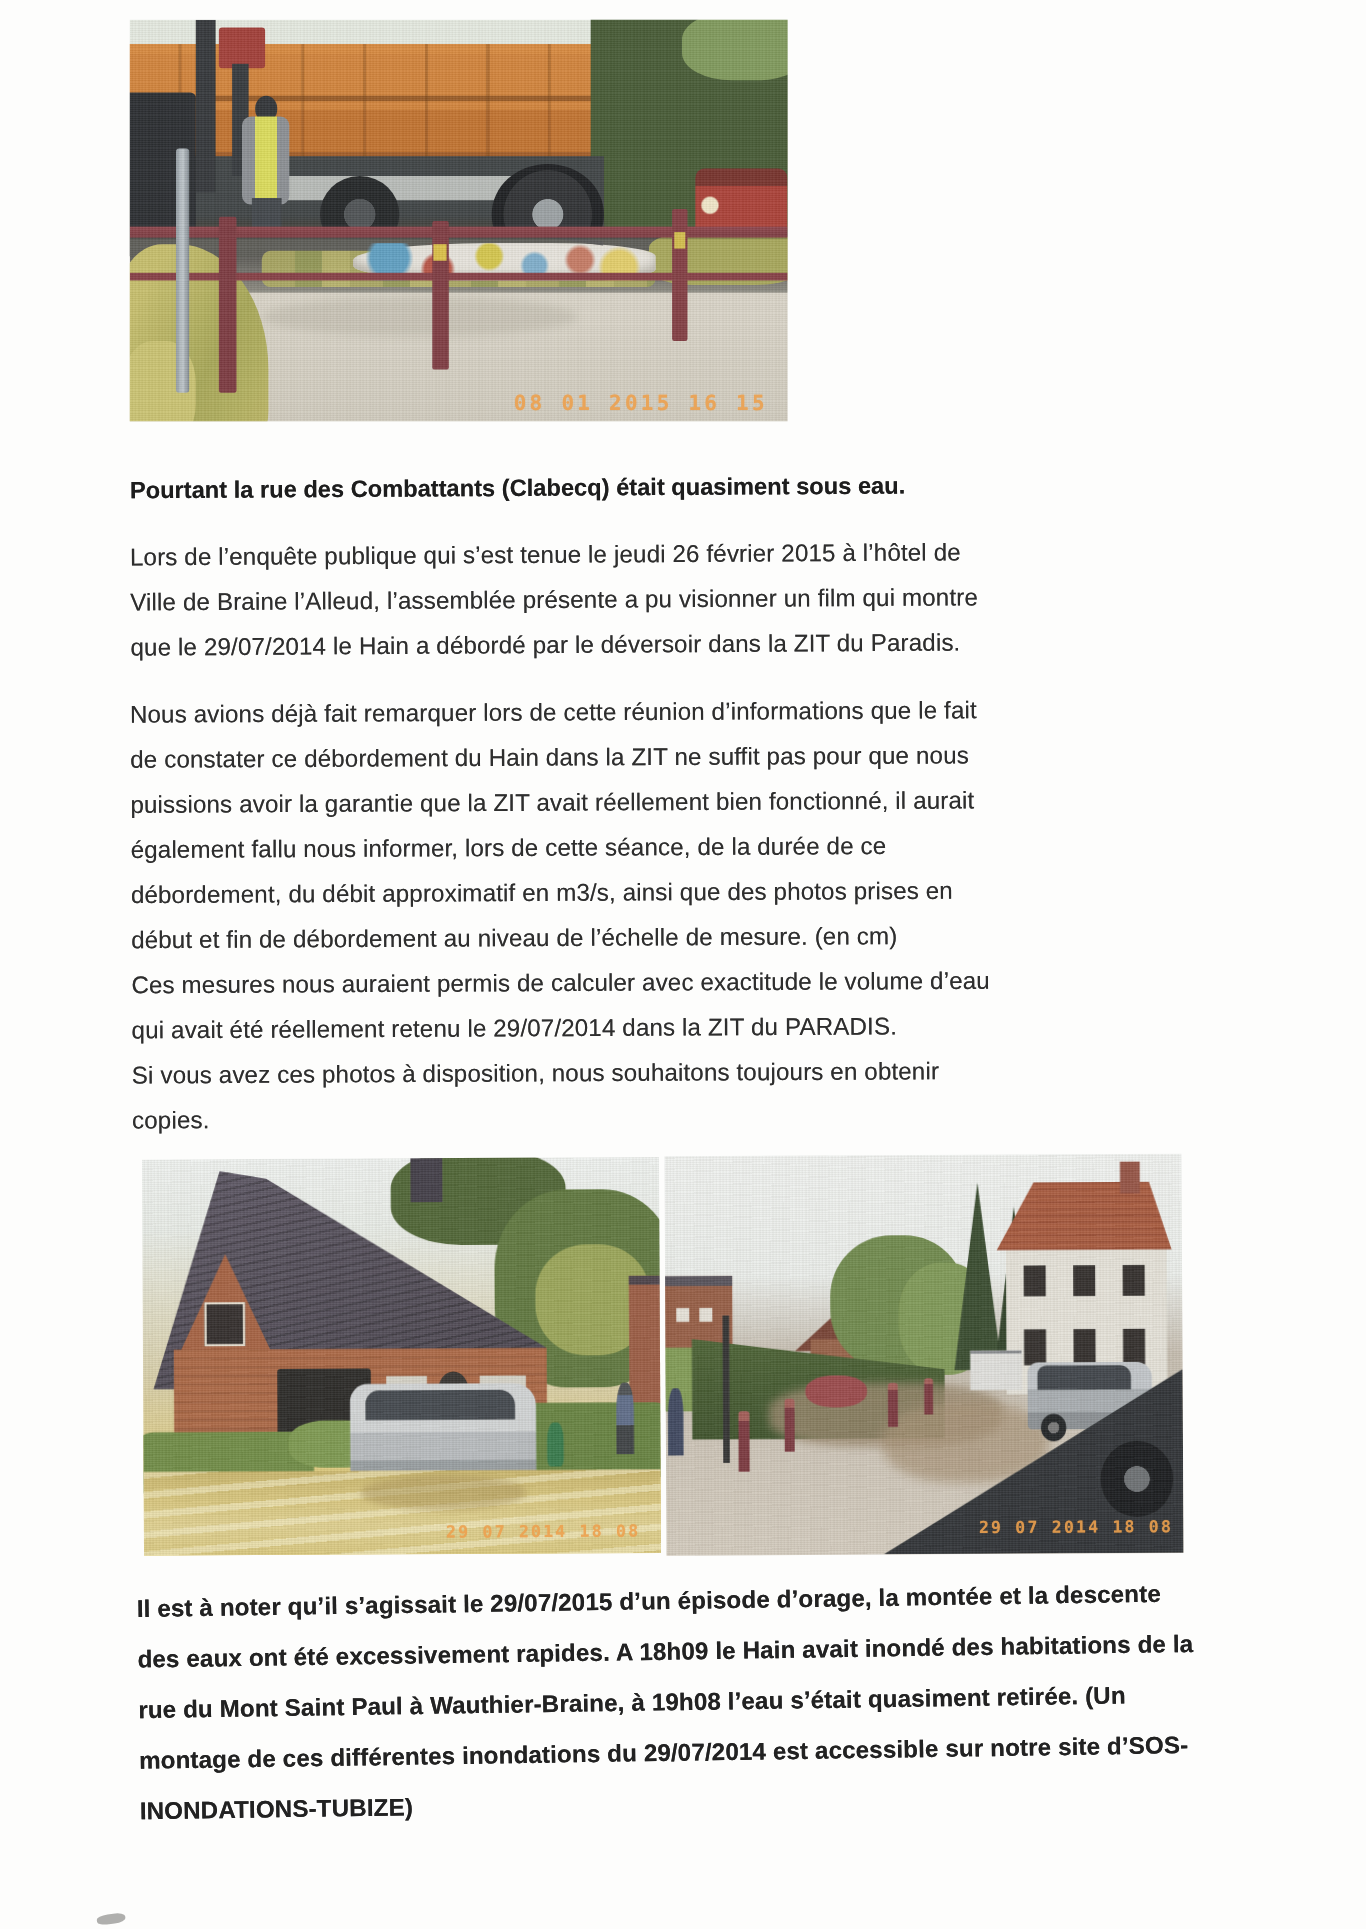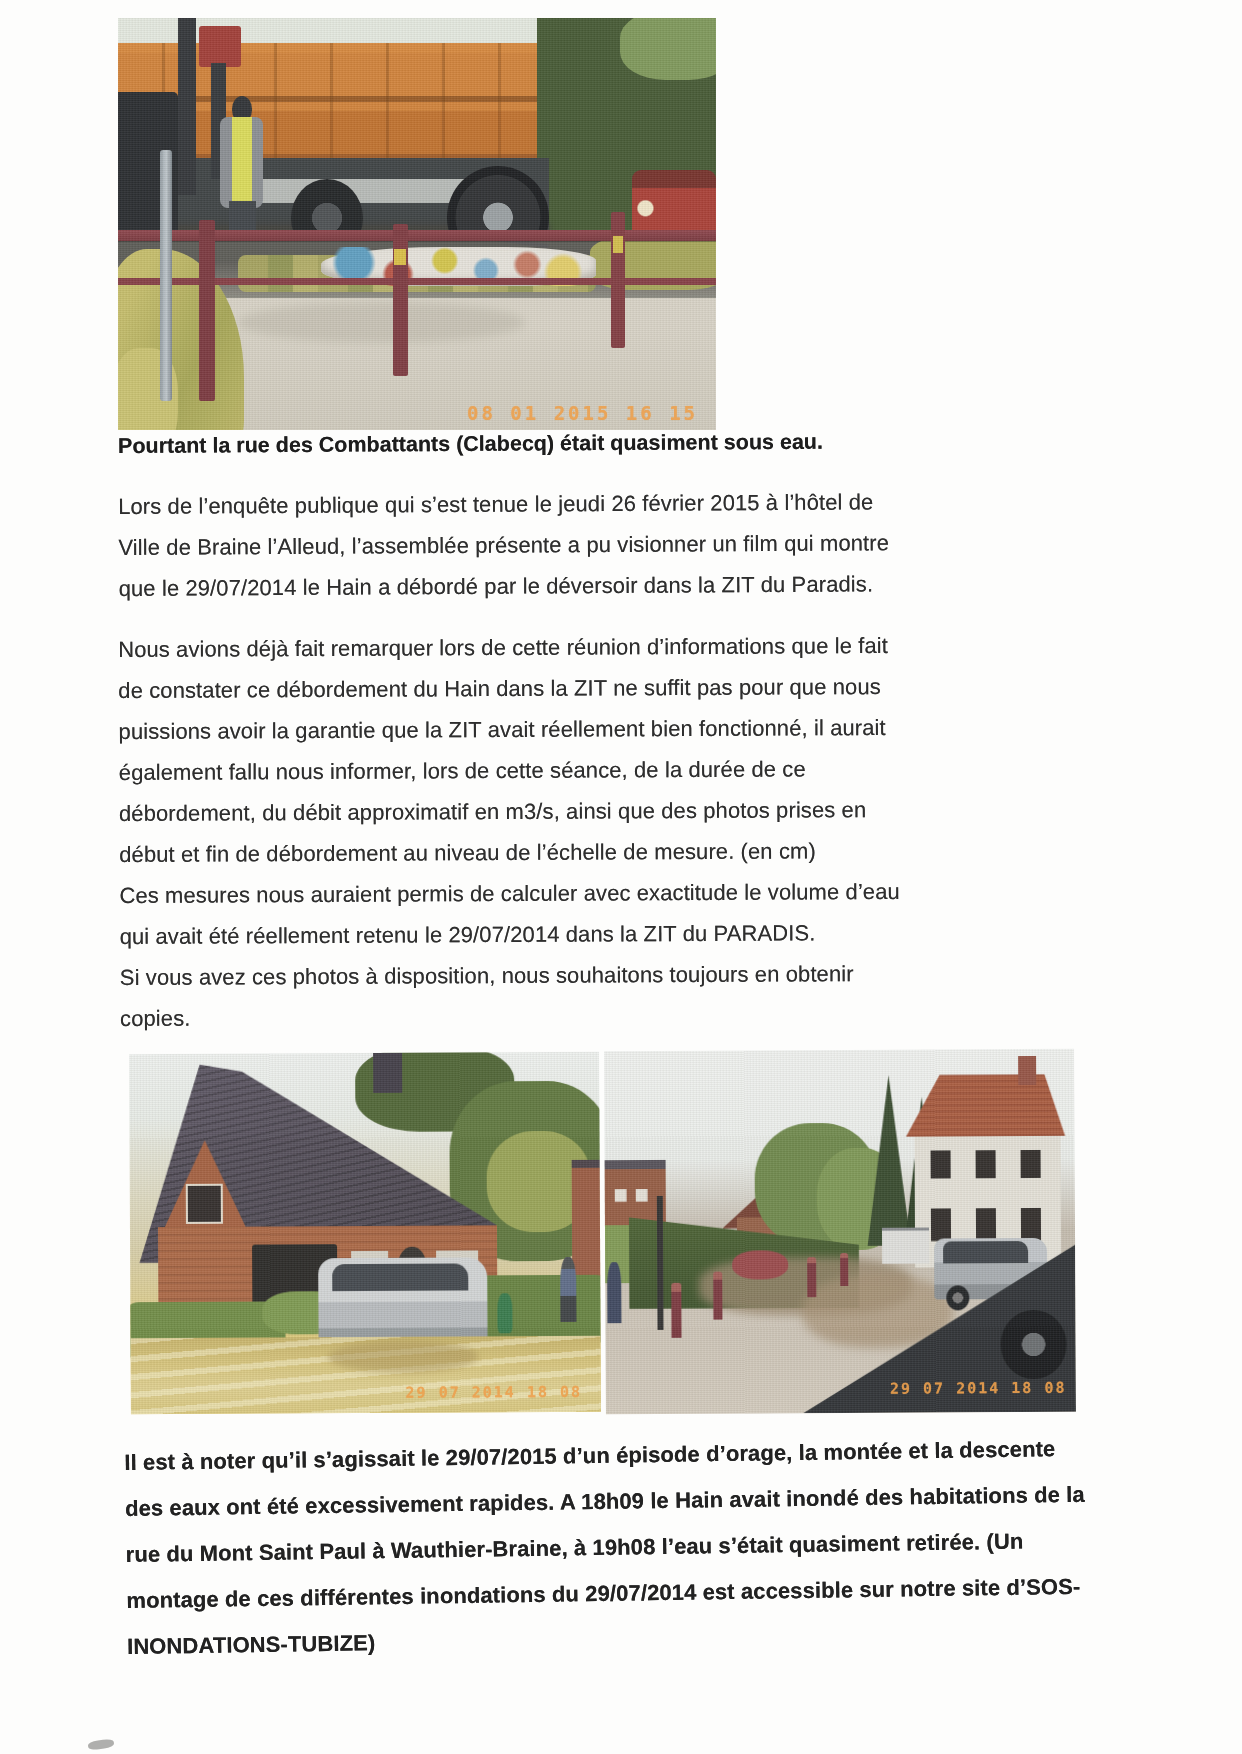--- a/index.html
+++ b/index.html
@@ -23,21 +23,21 @@
   .photo{position:absolute;overflow:hidden;}
   .photo .inner{position:absolute;inset:0;filter:blur(.55px) saturate(.92) contrast(.96);}
   .photo .l{position:absolute;}
   .photo::after{content:"";position:absolute;inset:0;pointer-events:none;
     background-image:repeating-linear-gradient(0deg,rgba(255,255,255,.05) 0 1px,rgba(60,55,45,.045) 1px 2px),
                      repeating-linear-gradient(90deg,rgba(255,255,255,.04) 0 1px,rgba(90,80,60,.04) 2px 3px);}
   .ts{position:absolute;font-family:"DejaVu Sans Mono",monospace;font-weight:bold;color:#eda14f;
       letter-spacing:3px;opacity:.9;text-shadow:0 0 1px rgba(230,150,60,.6);z-index:40;}
 
   
-  .photo1{left:118px;top:18px;width:598px;height:412px;
+  .photo1{left:118px;top:18px;width:598px;height:365px;
           background:linear-gradient(180deg,#e9ece6 0%,#dfe3dc 7%,#d8d3c7 42%,#d7d2c6 75%,#cfcabd 100%);}
   .p1-sky{left:0;top:0;width:100%;height:8%;background:#e7ece2;}
   .p1-bed{left:-2%;top:6%;width:77%;height:30%;
           background:repeating-linear-gradient(90deg,rgba(120,60,10,.35) 0 3px,rgba(0,0,0,0) 3px 56px),
                      linear-gradient(180deg,#e08733 0 8%,#d9812f 8% 55%,#c96f24 55% 90%,#a85a1d 90%);
           box-shadow:inset 0 -5px 0 #7a4a1c;}
   .p1-bed-rail{left:-2%;top:19%;width:77%;height:1.4%;background:rgba(110,55,12,.55);}
   .p1-chassis{left:5%;top:34%;width:67%;height:18%;background:#3a3f42;}
   .p1-chassis-bar{left:23%;top:39%;width:40%;height:6%;background:#c7cbc7;opacity:.9;}
   .p1-shadow{left:5%;top:50%;width:67%;height:9%;background:#3c3c37;filter:blur(3px);}

